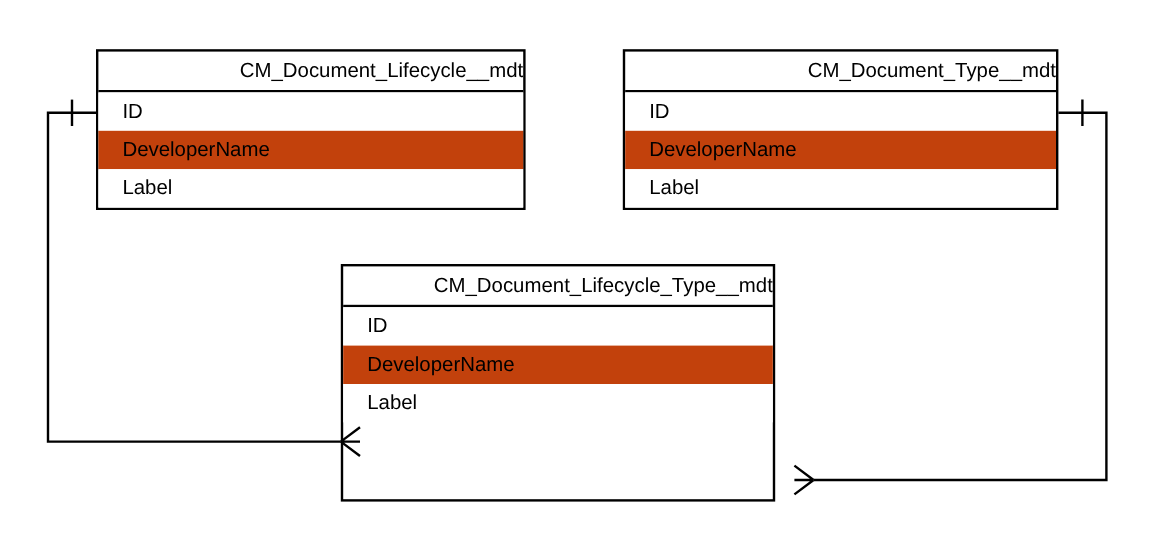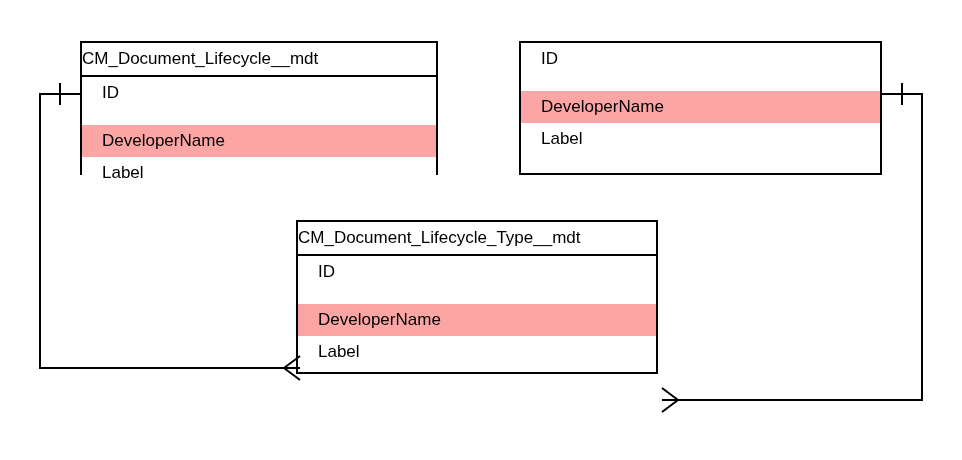--- a/index.html
+++ b/index.html
@@ -20,42 +20,41 @@
     position: absolute;
     box-sizing: border-box;
     border: 2px solid #000000;
     background: #ffffff;
   }
   .entity-title {
     box-sizing: border-box;
     height: 34px;
     line-height: 32px;
     border-bottom: 2px solid #000000;
-    text-align: left;
+    text-align: right;
     font-size: 17px;
     white-space: nowrap;
     overflow: hidden;
   }
   .field-row {
     box-sizing: border-box;
     height: 32px;
     line-height: 32px;
     padding-left: 20px;
     font-size: 17px;
     white-space: nowrap;
     overflow: hidden;
     background: #ffffff;
   }
   .field-row.alt {
-    background: #fca5a5;
-    margin-top: 16px;
+    background: #c2410c;
   }
   #entity-lifecycle      { left: 80px;  top: 41px;  width: 358px; height: 134px; }
   #entity-type           { left: 519px; top: 41px;  width: 363px; height: 134px; }
-  #entity-lifecycle-type { left: 296px; top: 220px; width: 362px; height: 154px; }
+  #entity-lifecycle-type { left: 284px; top: 220px; width: 362px; height: 198px; }
   #connector-layer {
     position: absolute;
     left: 0;
     top: 0;
     width: 962px;
     height: 460px;
     pointer-events: none;
   }
   #connector-layer path, #connector-layer line {
     stroke: #000000;
@@ -69,20 +68,21 @@
 <div id="canvas">
 
   <div class="entity" id="entity-lifecycle">
     <div class="entity-title">CM_Document_Lifecycle__mdt</div>
     <div class="field-row">ID</div>
     <div class="field-row alt">DeveloperName</div>
     <div class="field-row">Label</div>
   </div>
 
   <div class="entity" id="entity-type">
+    <div class="entity-title">CM_Document_Type__mdt</div>
     <div class="field-row">ID</div>
     <div class="field-row alt">DeveloperName</div>
     <div class="field-row">Label</div>
   </div>
 
   <div class="entity" id="entity-lifecycle-type">
     <div class="entity-title">CM_Document_Lifecycle_Type__mdt</div>
     <div class="field-row">ID</div>
     <div class="field-row alt">DeveloperName</div>
     <div class="field-row">Label</div>

